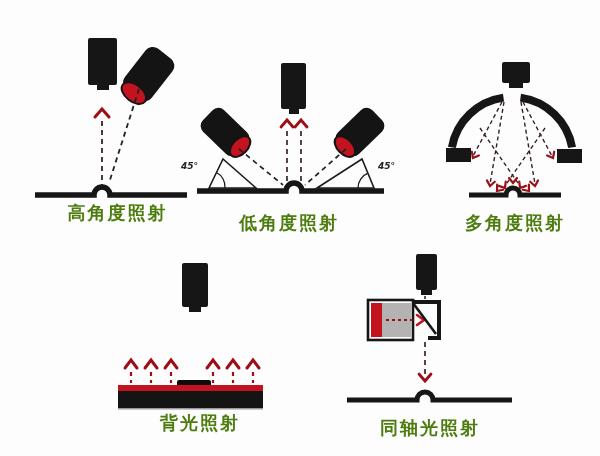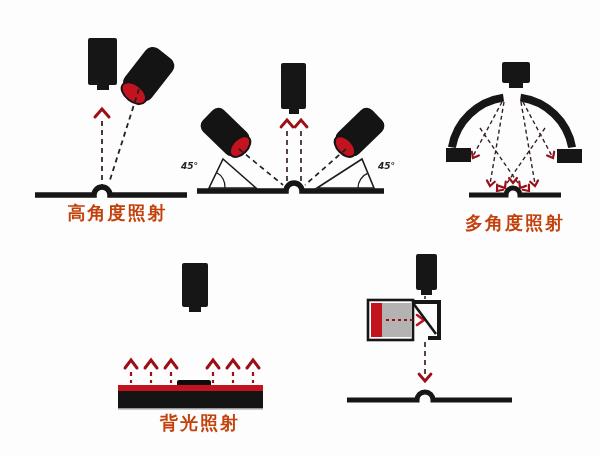--- a/index.html
+++ b/index.html
@@ -11,21 +11,21 @@
   }
   .canvas{position:relative;width:600px;height:456px;background:#fdfdfd;}
   .panel{position:absolute;}
   .panel svg{display:block;position:absolute;left:0;top:0;}
   .diagram-label{
     position:absolute;left:0;right:0;bottom:2px;
     text-align:center;
     font-weight:bold;
     font-size:18px;
     letter-spacing:2px;
-    color:#c2410c;
+    color:#4d7c0f;
     font-family:"DejaVu Sans","Liberation Serif",serif;
     white-space:nowrap;
   }
   .angle-text{
     font-size:9px;
     font-style:italic;
     font-weight:bold;
     fill:#242424;
     font-family:"DejaVu Sans",sans-serif;
   }
@@ -86,20 +86,21 @@
 
       <path d="M30,133 L44,104 L77,133 Z" fill="none" stroke="#1c1c1c" stroke-width="1.6"></path>
       <path d="M46,133 A16 16 0 0 0 37.5,117.5" fill="none" stroke="#1c1c1c" stroke-width="1.3"></path>
       <path d="M195,133 L183,104 L138,133 Z" fill="none" stroke="#1c1c1c" stroke-width="1.6"></path>
       <path d="M179,133 A16 16 0 0 1 188.9,118.2" fill="none" stroke="#1c1c1c" stroke-width="1.3"></path>
       <text x="2" y="114" class="angle-text">45°</text>
       <text x="199" y="114" class="angle-text">45°</text>
 
       <path d="M18,136 L107,136 A8 8 0 0 1 123,136 L205,136" fill="none" stroke="#161616" stroke-width="5.5"></path>
     </svg>
+    <div class="diagram-label">低角度照射</div>
   </div>
 
   <div class="panel" style="left:110px;top:255px;width:180px;height:182px;">
     <svg width="180" height="182" viewBox="0 0 180 182">
 
       <g>
         <rect x="72" y="8" width="26" height="44" rx="2" fill="#161616"></rect>
         <rect x="79" y="52" width="12" height="5" fill="#161616"></rect>
       </g>
 
@@ -215,15 +216,16 @@
         <rect x="73" y="50" width="28" height="4" fill="#161616"></rect>
         <rect x="97" y="50" width="4" height="40" fill="#161616"></rect>
         <rect x="88" y="86" width="13" height="4" fill="#161616"></rect>
       </g>
 
       <line x1="85" y1="92" x2="85" y2="126" stroke="#3a2424" stroke-width="1.7" stroke-dasharray="5,4"></line>
       <polyline points="79,124 85,131 91,124" fill="none" stroke="#9b1016" stroke-width="2.8" stroke-linecap="round"></polyline>
 
       <path d="M7,150 L77,150 A8 8 0 0 1 93,150 L172,150" fill="none" stroke="#161616" stroke-width="5"></path>
     </svg>
+    <div class="diagram-label">同轴光照射</div>
   </div>
 
 </div>
 
 </body></html>

